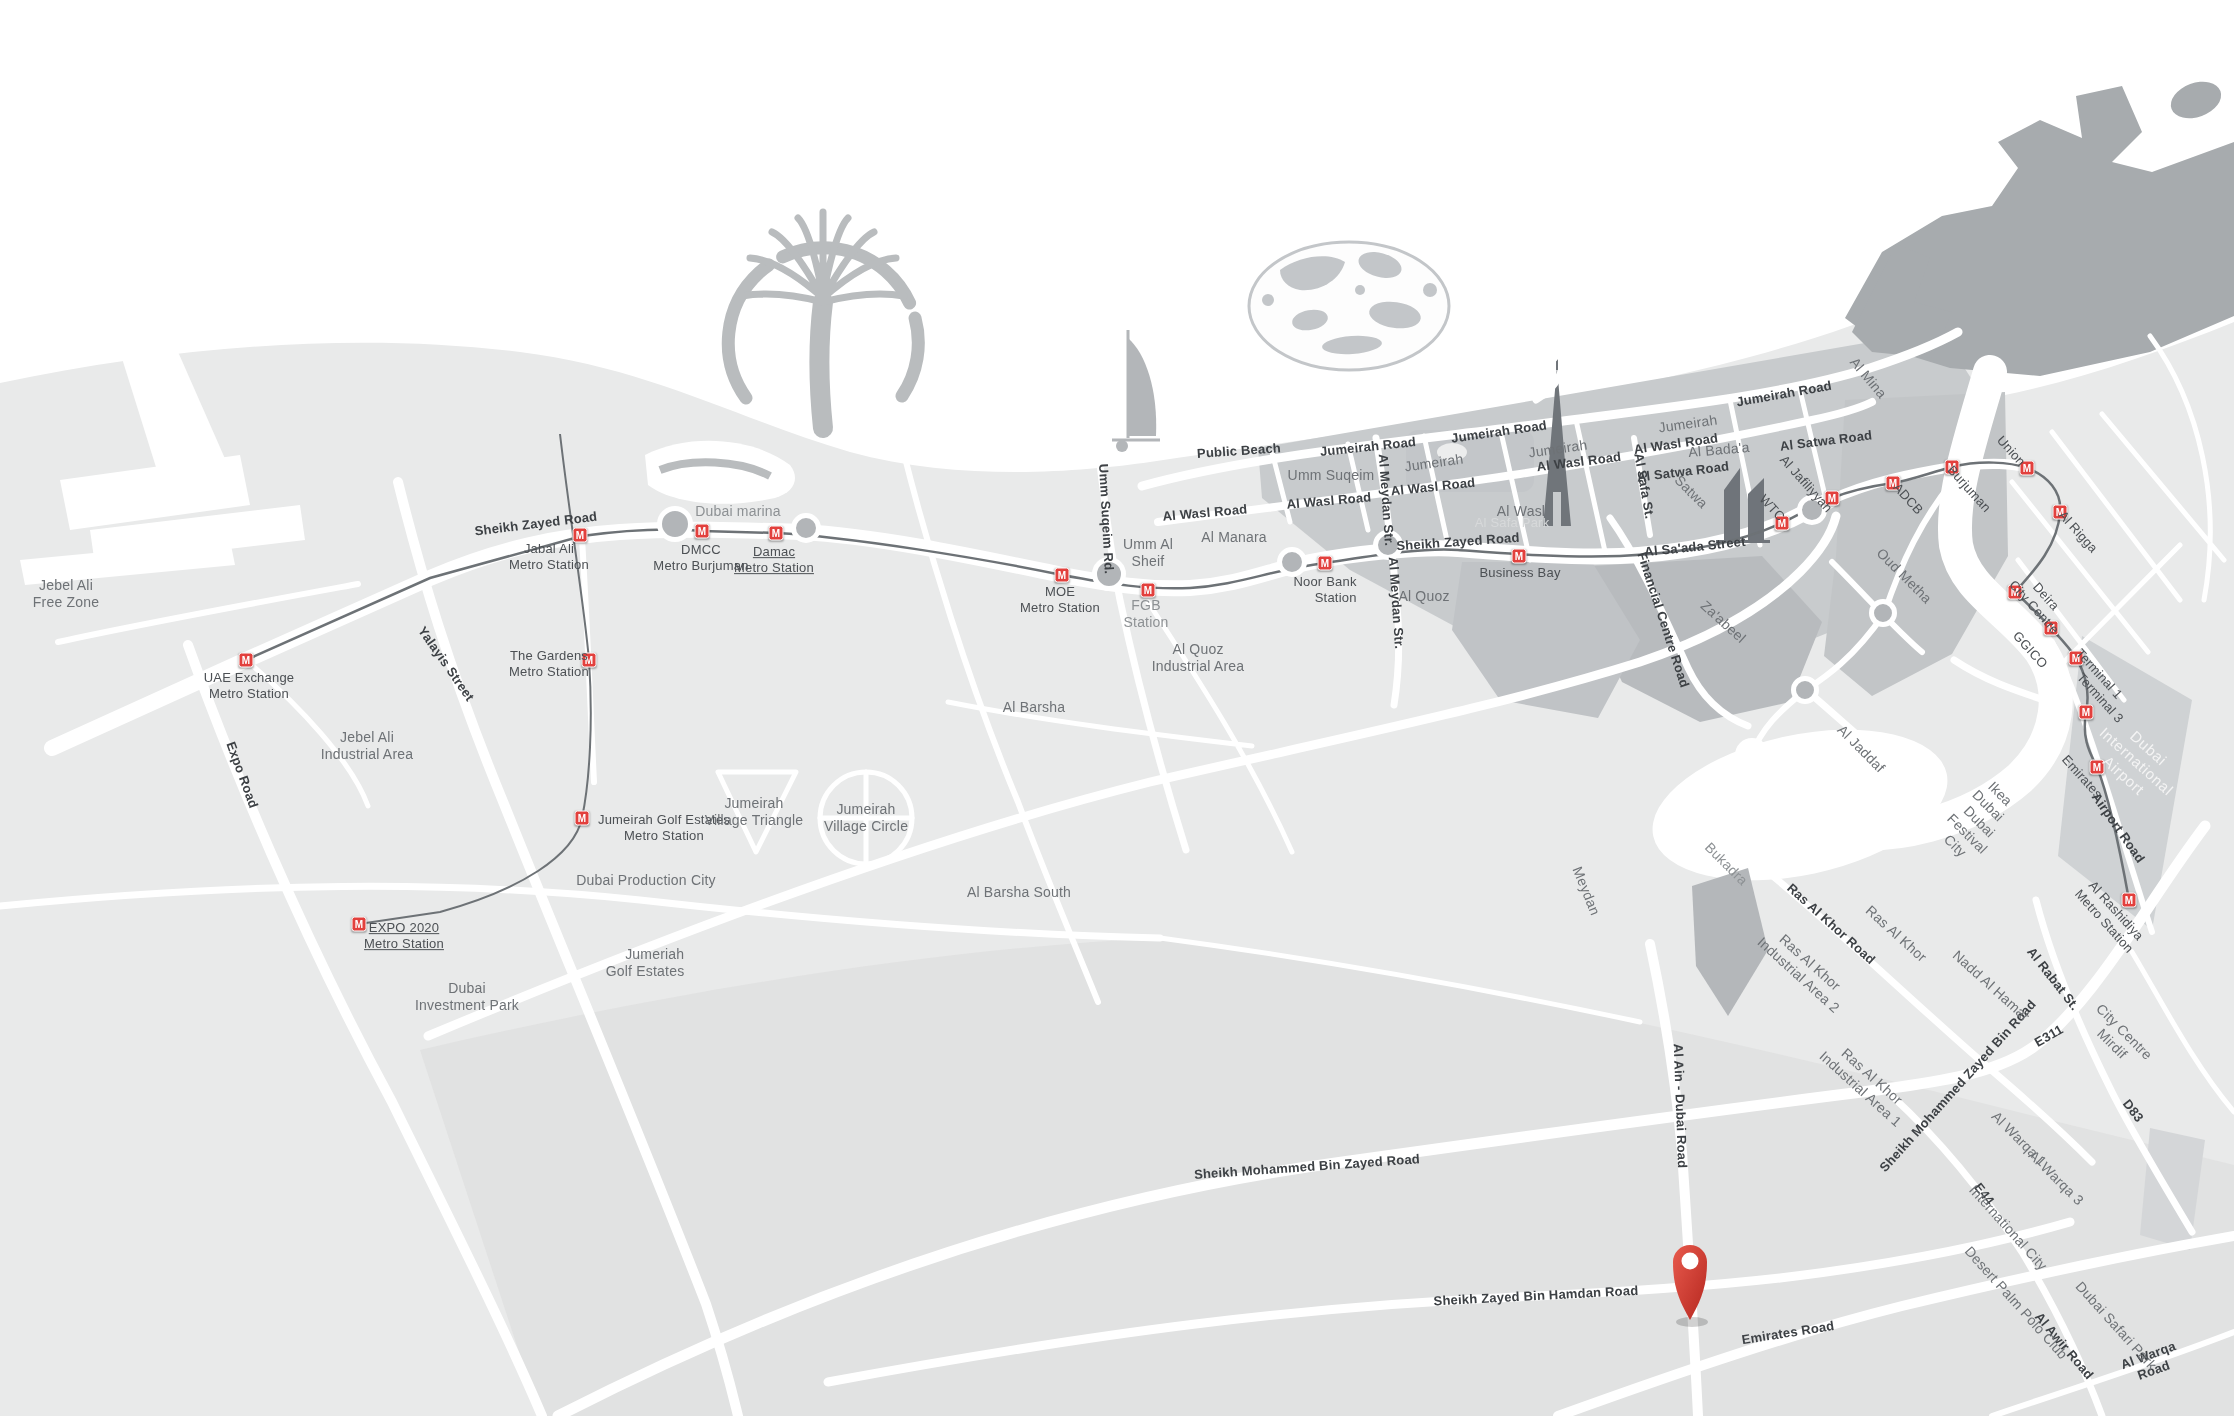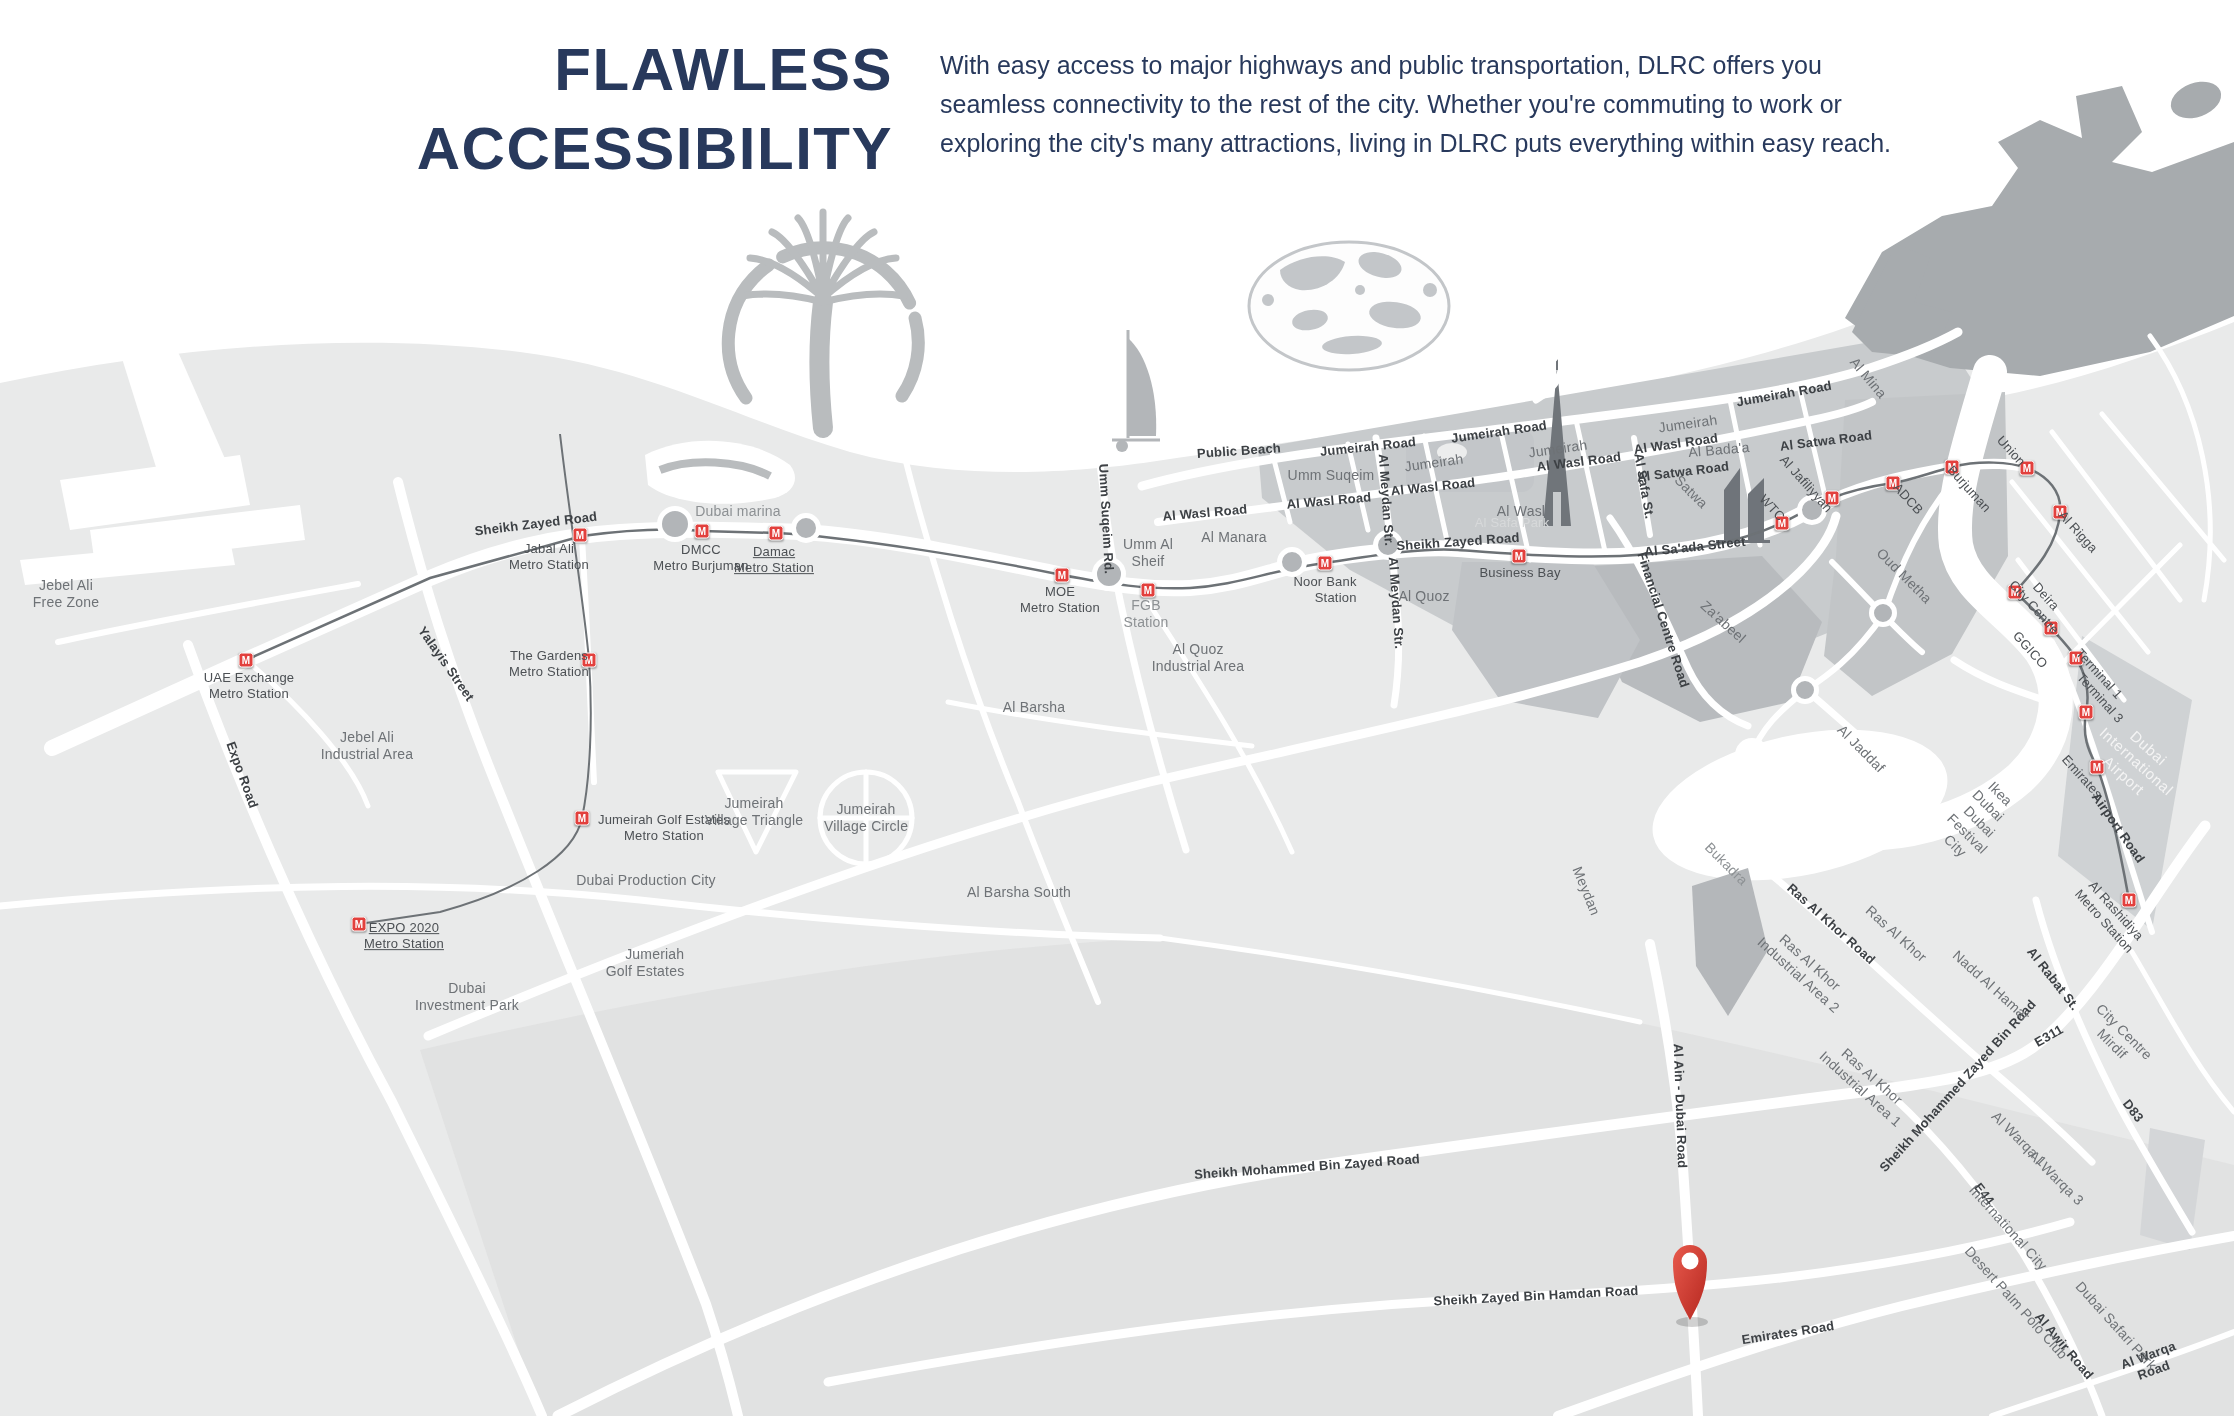--- a/index.html
+++ b/index.html
@@ -23,23 +23,20 @@
     border-radius:3px;color:#fff;font-size:10px;font-weight:700;display:flex;align-items:center;
     justify-content:center;box-shadow:0 1px 2px rgba(0,0,0,.3);box-sizing:border-box;}
   .rab{position:absolute;width:30px;height:30px;background:#b2b5b8;border:5px solid #ffffff;
     border-radius:50%;box-sizing:border-box;}
 </style>
 </head>
 <body>
 
 <div id="stage">
 
-  <div class="page-title">FLAWLESS
-ACCESSIBILITY</div>
-  <div class="page-desc">With easy access to major highways and public transportation, DLRC offers you seamless connectivity to the rest of the city. Whether you're commuting to work or exploring the city's many attractions, living in DLRC puts everything within easy reach.</div>
 
   <div id="map">
     <svg width="2234" height="1416" viewBox="0 0 2234 1416">
       <defs>
         <linearGradient id="pinGrad" x1="0" y1="0" x2="1" y2="1">
           <stop offset="0" stop-color="#e85a4d"></stop>
             <stop offset="1" stop-color="#b5271f"></stop>
         </linearGradient>
       </defs>
 

